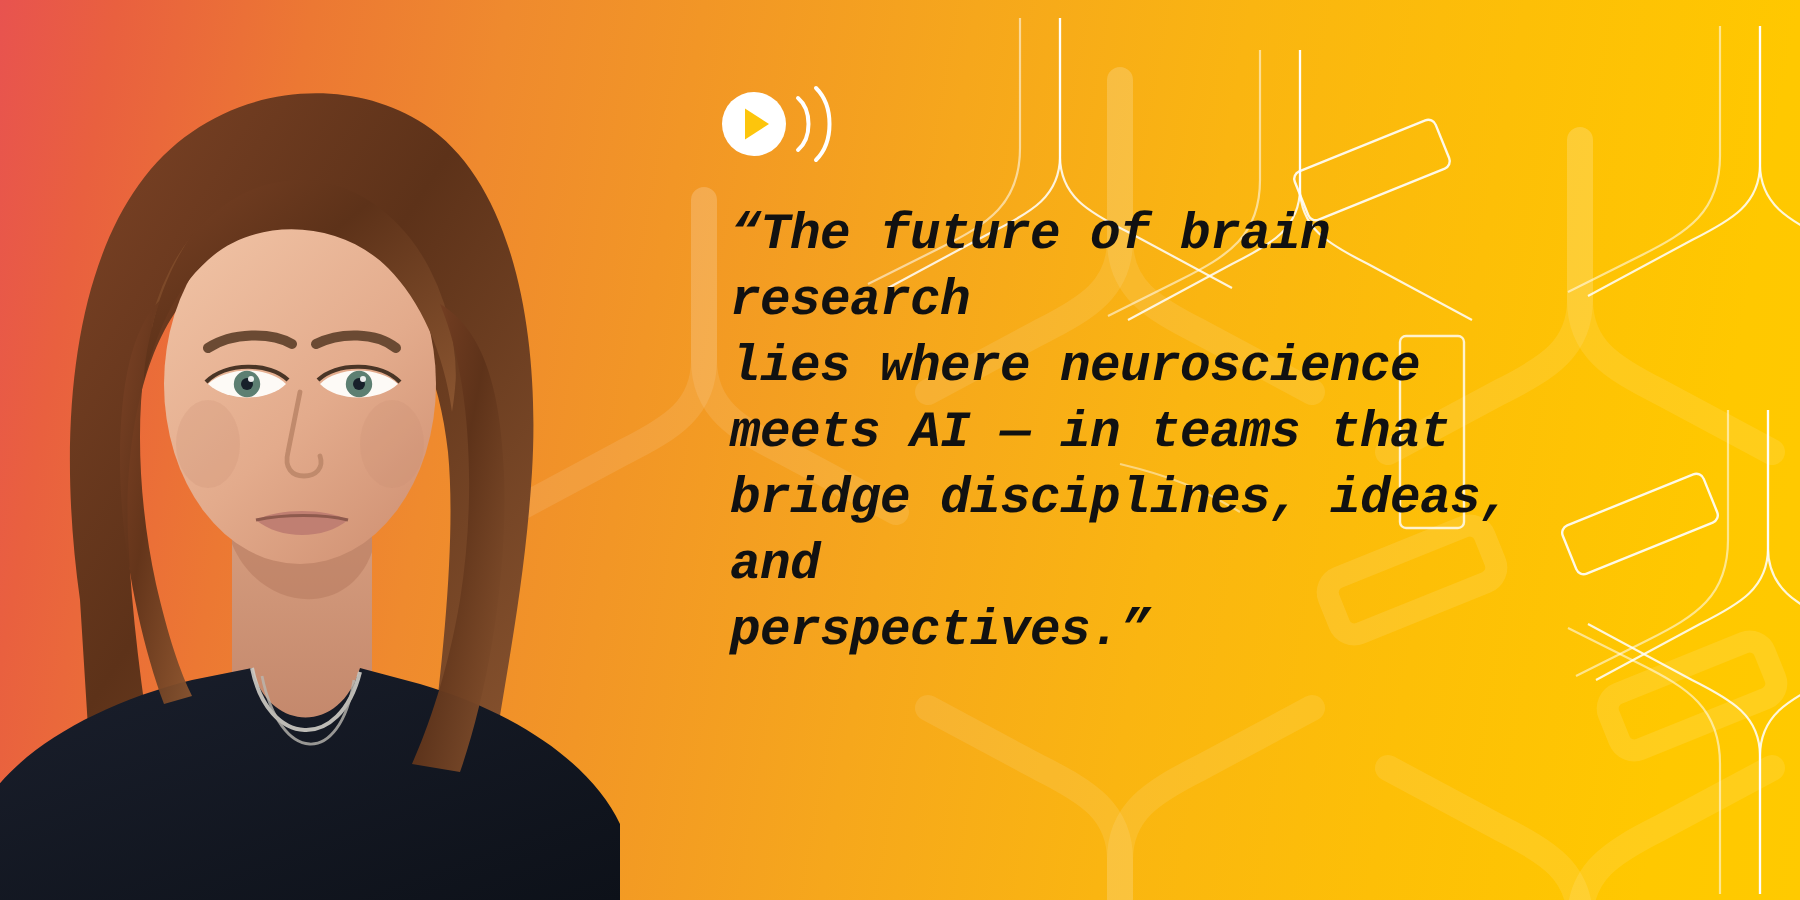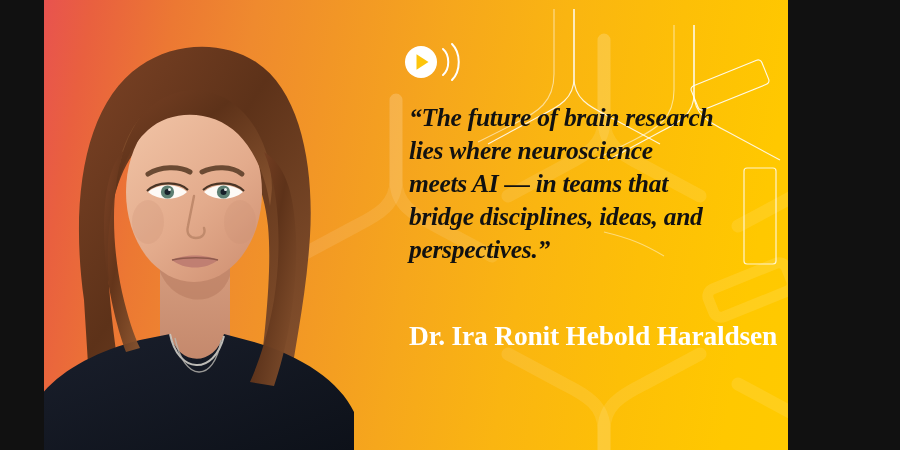--- a/index.html
+++ b/index.html
@@ -1,33 +1,32 @@
 <!DOCTYPE html>
 <html><head>
 <meta charset="utf-8">
 <style>
   html,body{margin:0;padding:0;background:#111;}
   *{box-sizing:border-box;}
   .stage{
     position:relative;
-    width:744px;height:450px;
+    width:900px;height:450px;
     overflow:hidden;
-    font-family:Liberation Serif, serif;
+    font-family:Liberation Mono, monospace;
     background:linear-gradient(100deg,
         #e8534f 0%,
         #e9603f 6%,
         #ec7833 16%,
         #ef8a2e 26%,
         #f29626 36%,
         #f6a71c 50%,
         #fab511 64%,
         #fdbf07 78%,
         #ffc800 92%,
         #ffca00 100%);
-    margin-left:44px;
   }
 
   
   .bg-art{position:absolute;inset:0;width:900px;height:450px;pointer-events:none;}
 
   
   .portrait-wrap{
     position:absolute;left:0;top:0;width:310px;height:450px;overflow:hidden;
   }
   .portrait-svg{position:absolute;left:0;top:0;}
@@ -202,15 +201,14 @@
     <path d="M40,7 C47,13 47,27 40,33" fill="none" stroke="#ffffff" stroke-width="2" stroke-linecap="round"></path>
     <path d="M49,2 C58,11 58,29 49,38" fill="none" stroke="#ffffff" stroke-width="2" stroke-linecap="round"></path>
   </svg>
 
   <div class="quote">“The future of brain research
 lies where neuroscience
 meets AI — in teams that
 bridge disciplines, ideas, and
 perspectives.”</div>
 
-  <div class="attrib">Dr. Ira Ronit Hebold Haraldsen</div>
 
 </div>
 
 </body></html>

